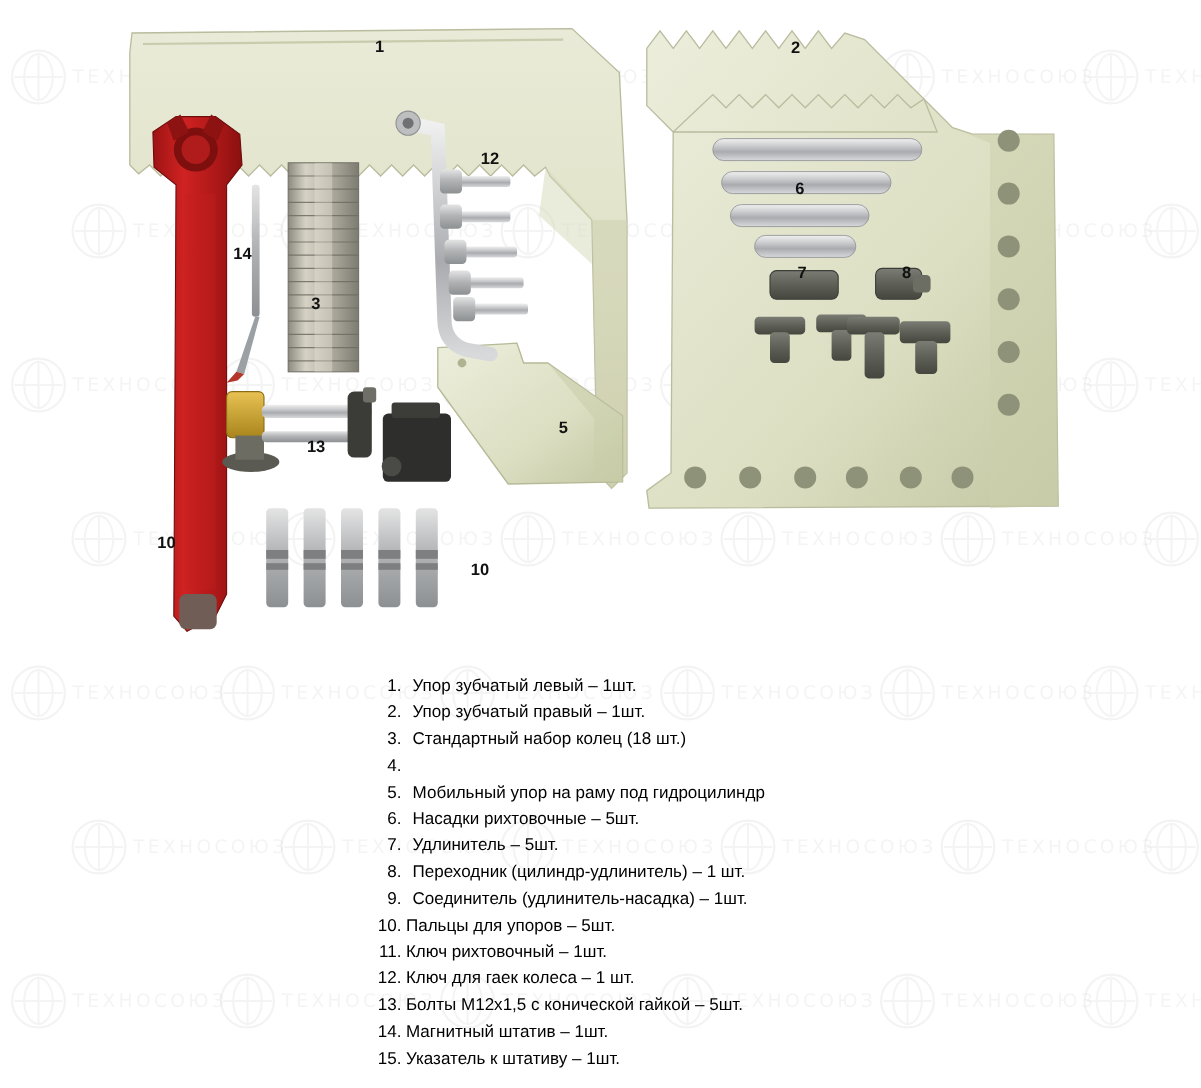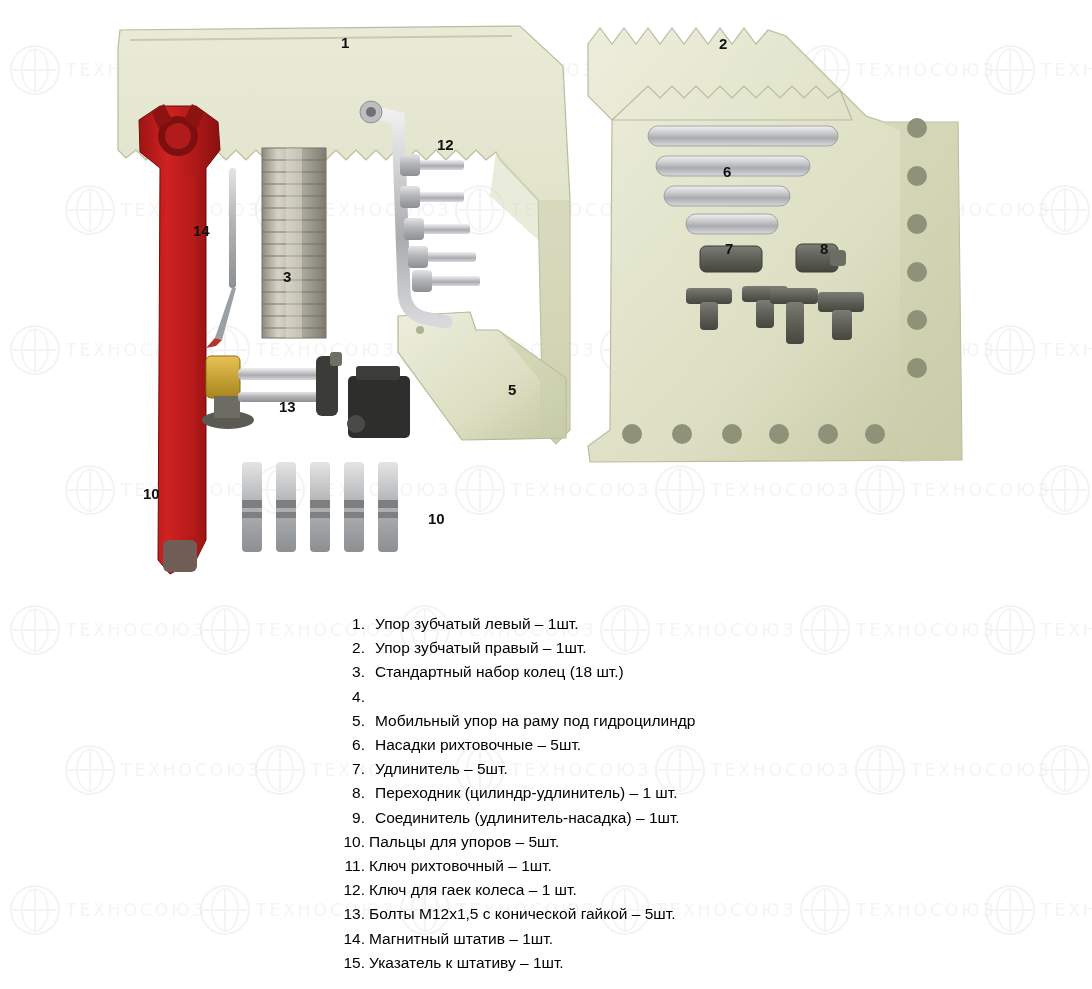--- a/index.html
+++ b/index.html
@@ -608,21 +608,21 @@
         <rect x="378" y="462" width="20" height="90" rx="4" fill="url(#steel2)"></rect>
         <rect x="378" y="500" width="20" height="8" fill="#7d7f81"></rect>
         <rect x="378" y="512" width="20" height="6" fill="#7d7f81"></rect>
       </g>
     </g>
   </svg>
 <span class="numlbl" style="left: 341px; top: 34px;">1</span>
     <span class="numlbl" style="left: 719px; top: 35px;">2</span>
     <span class="numlbl" style="left: 437px; top: 136px;">12</span>
     <span class="numlbl" style="left: 723px; top: 163px;">6</span>
-    <span class="numlbl" style="left: 193px; top: 222px;">14</span>
+    <span class="numlbl" style="left: 212px; top: 222px;">14</span>
     <span class="numlbl" style="left: 725px; top: 240px;">7</span>
     <span class="numlbl" style="left: 820px; top: 240px;">8</span>
     <span class="numlbl" style="left: 283px; top: 268px;">3</span>
     <span class="numlbl" style="left: 508px; top: 381px;">5</span>
     <span class="numlbl" style="left: 279px; top: 398px; text-align: right;">13</span>
     <span class="numlbl" style="left: 143px; top: 485px;">10</span>
     <span class="numlbl" style="left: 428px; top: 510px;">10</span>
   </div>
 
 <div id="parts-list">

